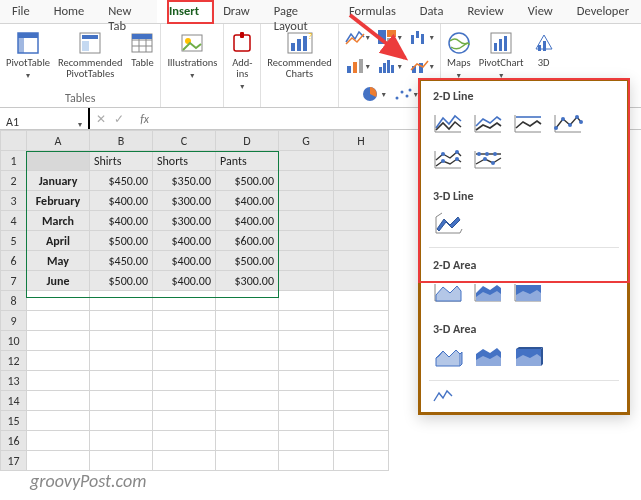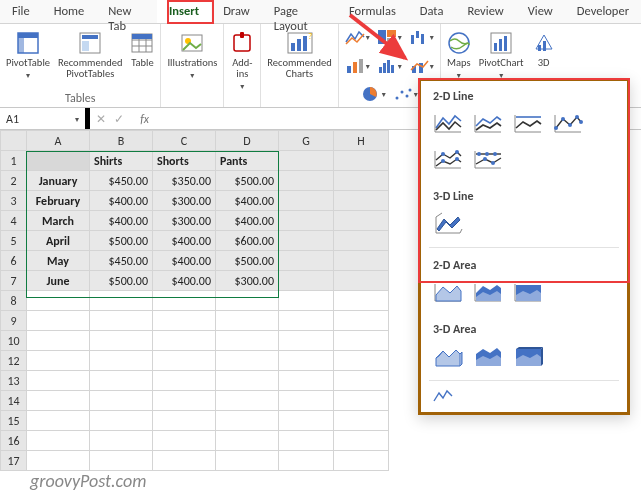--- a/index.html
+++ b/index.html
@@ -16,32 +16,32 @@
   .rgroup { border-right: 1px solid #e0e0e0; padding: 4px 6px 2px 6px; display: flex; flex-direction: column; align-items: center; justify-content: space-between; gap:2px; }
   .rgroup .icons { display: flex; gap: 8px; }
   .ricon { display: flex; flex-direction: column; align-items: center; gap: 2px; font-size: 10.5px; color:#444; text-align:center; line-height:11px; padding-top:3px;}
   .glabel { font-size: 12px; color: #6a6a6a; }
   .smallbtn { display:flex; align-items:center; gap:1px; padding:1px 2px;}
   .drop-tri { font-size:8px; color:#555; }
   svg { display:block; }
 
   
   .fbar { height: 22px; border-bottom: 1px solid #c8c8c8; display: flex; align-items: center; font-size: 12px; color:#333; }
-  .namebox { width: 90px; border-right: 5px solid #000000; padding: 0 6px; height:100%; display:flex; align-items:center; justify-content:space-between;}
+  .namebox { width: 90px; border-right: 2px solid #000000; padding: 0 6px; height:100%; display:flex; align-items:flex-end; justify-content:space-between;}
   .fbar .fx { padding: 0 10px; color:#777; font-style:italic;}
   .fbar .btns { display:flex; gap:8px; color:#aaa; padding:0 6px; }
 
   
   .sheet { position: relative; }
   table.grid { border-collapse: collapse; table-layout: fixed; font-size: 12px; }
   table.grid th, table.grid td { border: 1px solid #d4d4d4; height: 20px; }
   table.grid th { background: #e6e6e6; color:#333; font-weight: normal; text-align:center; }
   table.grid th.rowh { width: 26px; background:#e6e6e6; }
   table.grid td { padding: 0 4px; text-align:right; color:#222; }
-  table.grid td.hdr { font-weight: bold; text-align:left; }
+  table.grid td.hdr { font-weight: normal; text-align:left; }
   table.grid td.month { font-weight: bold; text-align:center; }
   .col { width: 63px; }
   .colwide { width: 55px; }
   .sel th { background:#d2d2d2; }
   .sel td, .selrange { background:#e8e8e8; }
   .selborder { position:absolute; border:1.5px solid #107c41; pointer-events:none; }
 
   
   .panel { position:absolute; top:78px; left:418px; width:212px; background:#fff; border:3px solid #a16207; box-shadow:0 4px 14px rgba(0,0,0,0.18); font-size:12px; padding-bottom:6px; z-index:5;}
   .panel h4 { margin:0; padding:8px 12px 6px 12px; font-size:12px; font-weight:600; color:#444;}

